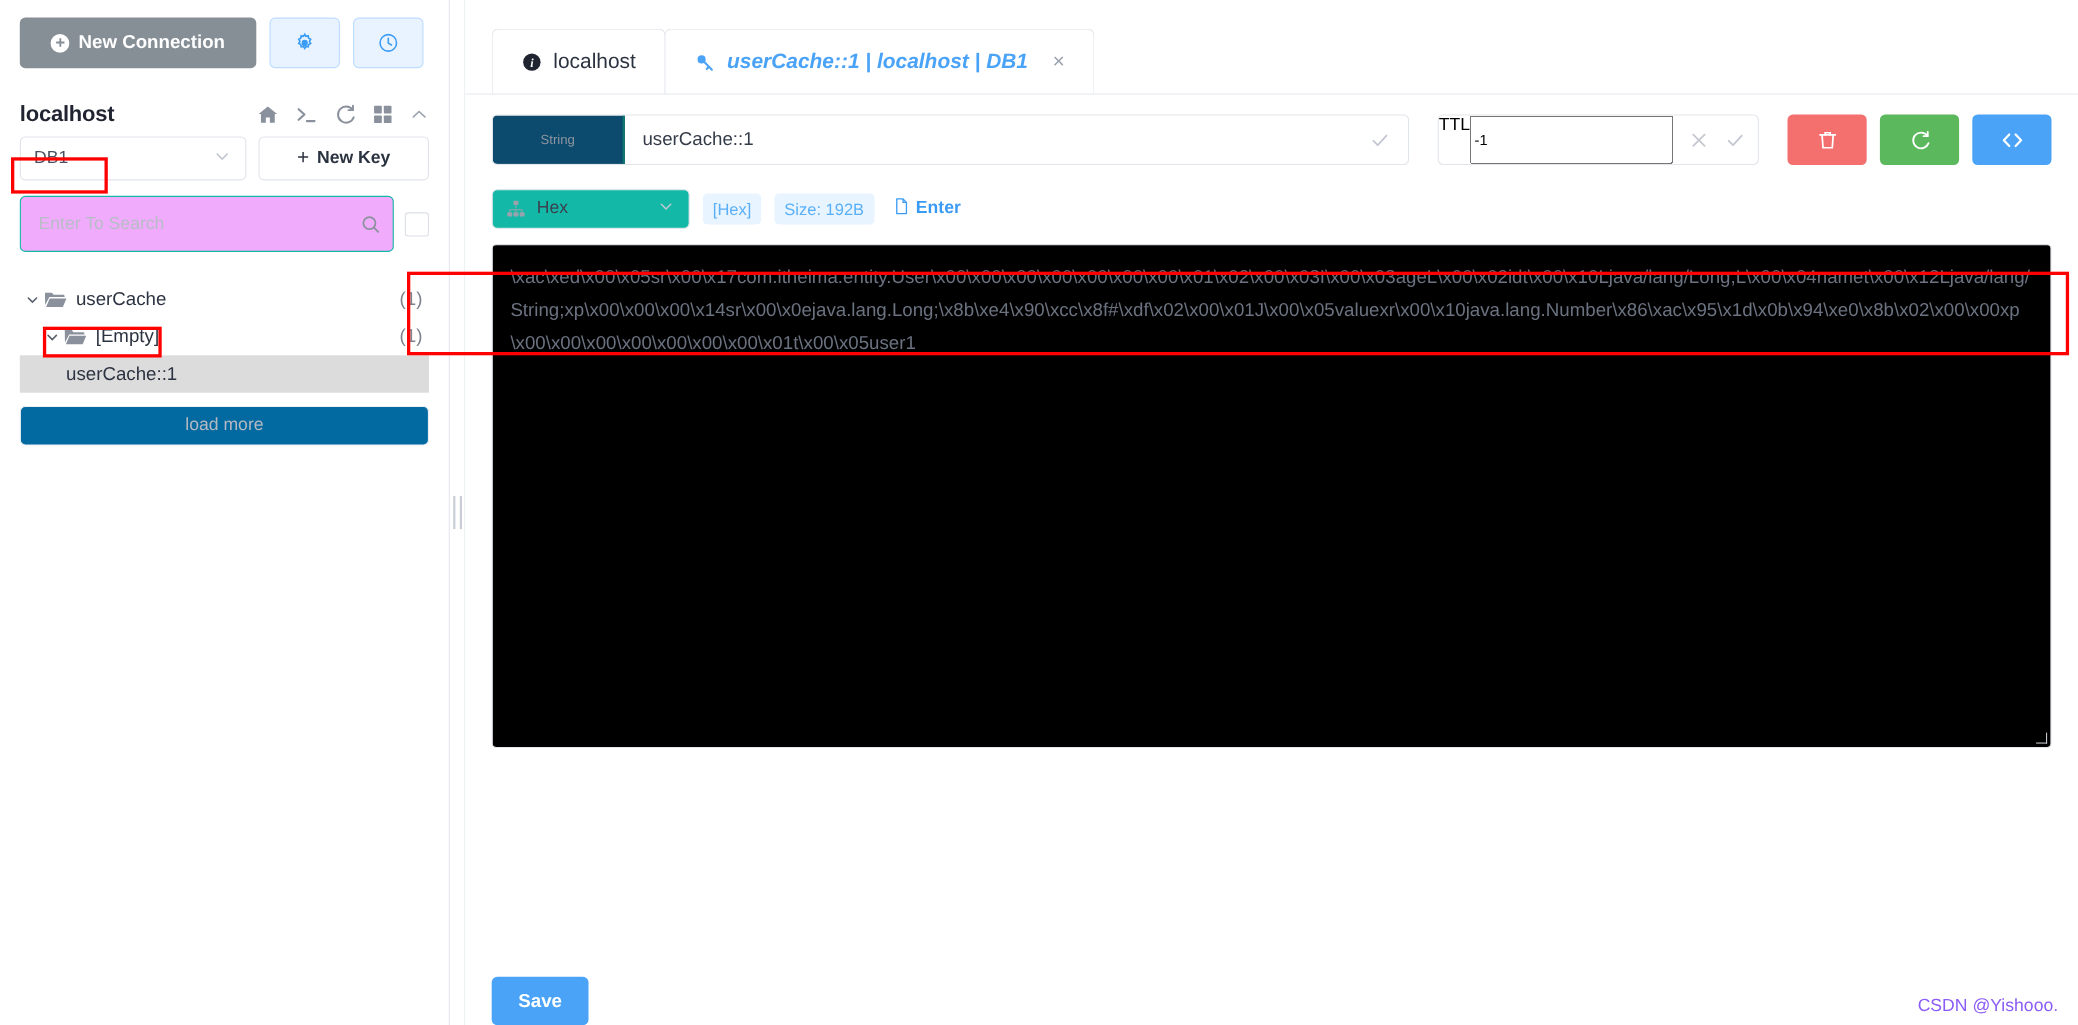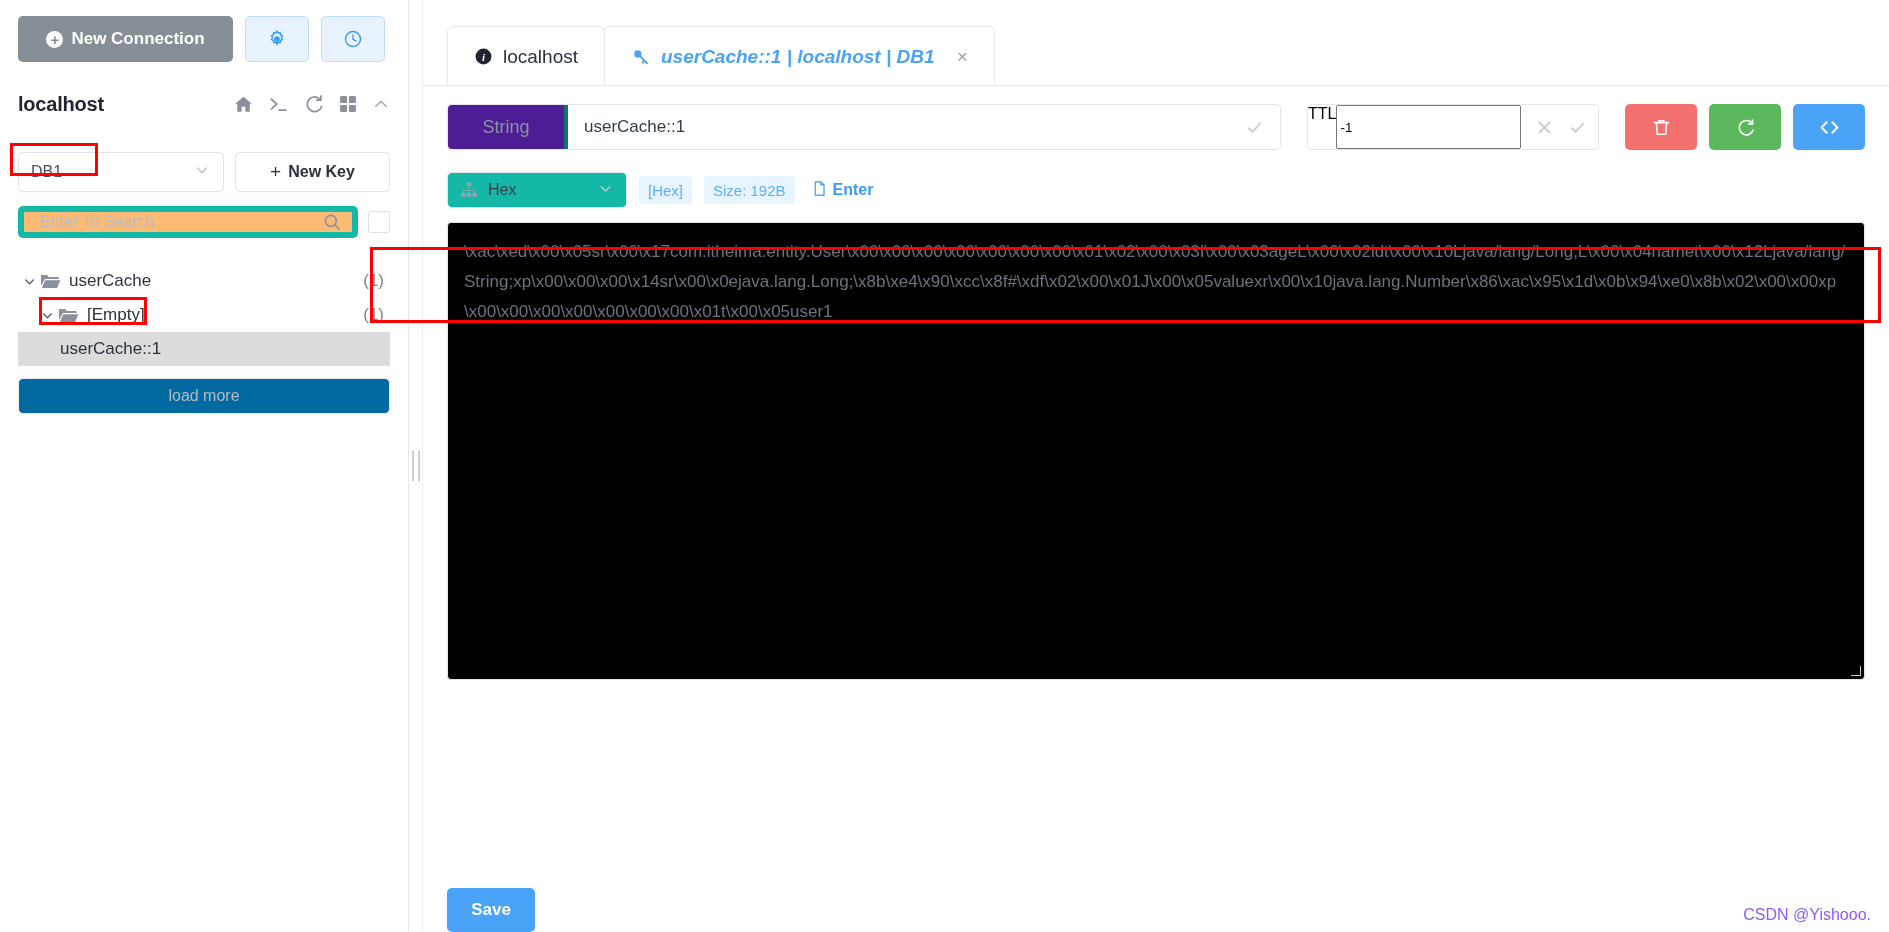--- a/index.html
+++ b/index.html
@@ -47,21 +47,21 @@
   .icon-btn-lt svg { display: block; }
 
   .sb-host-row {
     display: flex; align-items: center; justify-content: space-between;
     margin-top: 26px; height: 32px;
   }
   .sb-host-name { font-size: 20px; font-weight: bold; color: #1f2430; letter-spacing: -0.2px; }
   .sb-host-icons { display: flex; align-items: center; gap: 14px; color: #9aa2ad; }
   .sb-host-icons .hi { cursor: pointer; display: flex; align-items: center; }
 
-  .sb-db-row { display: flex; gap: 11px; margin-top: 32px; }
+  .sb-db-row { display: flex; gap: 11px; margin-top: 4px; }
   .db-select {
     position: relative; flex: 1 1 0;
     height: 40px; border: 1px solid #e0e3e9; border-radius: 5px;
     display: flex; align-items: center; padding: 0 12px;
     background: #fff; cursor: pointer;
   }
   .db-select .val { font-size: 16px; color: #4a5160; }
   .db-select .chev { margin-left: auto; color: #c2c7d0; }
   .hl-box { position: absolute; border: 3px solid #ff0000; pointer-events: none; box-sizing: border-box; }
   #hl-db { left: 10px; top: 143px; width: 88px; height: 33px; }
@@ -72,22 +72,22 @@
     flex: 0 0 155px; height: 40px;
     border: 1px solid #e0e3e9; border-radius: 5px; background: #fff;
     font-size: 16px; font-weight: bold; color: #2b3240;
     display: flex; align-items: center; justify-content: center; gap: 7px;
     cursor: pointer; font-family: "Liberation Sans", sans-serif;
   }
   .new-key-btn .pl { font-weight: normal; font-size: 19px; }
 
   .sb-search-row { display: flex; align-items: center; margin-top: 14px; }
   .search-wrap {
-    flex: 1; height: 32px; border: 6px solid #14b8a6; border-radius: 5px;
-    display: flex; align-items: center; padding: 0 10px 0 14px; background: #fdba74;
+    flex: 1; height: 51px; border: 1px solid #14b8a6; border-radius: 5px;
+    display: flex; align-items: center; padding: 0 10px 0 14px; background: #f0abfc;
   }
   .search-wrap input {
     flex: 1; border: none; outline: none; font-size: 16px; color: #3a4150;
     background: transparent; font-family: "Liberation Sans", sans-serif;
   }
   .search-wrap input::placeholder { color: #b7bdc7; }
   .search-wrap .sicon { color: #8b929c; display: flex; }
   .search-chk {
     width: 22px; height: 22px; border: 1px solid #dcdfe6; border-radius: 3px;
     margin-left: 10px; background: #fff; cursor: pointer;
@@ -142,23 +142,23 @@
   .tab .tclose { margin-left: 12px; color: #9aa2ad; font-size: 19px; font-weight: normal; }
   .tab .info-ic { display: flex; }
   .tabs-underline { height: 1px; background: #e6e9ee; margin-top: -1px; }
 
   .key-bar { display: flex; align-items: center; gap: 0; padding: 18px 24px 0 24px; }
   .keyfield {
     flex: 1 1 auto; display: flex; height: 46px;
     border: 1px solid #e2e5ea; border-radius: 5px; overflow: hidden; background: #fff;
   }
   .keyfield .kf-label {
-    width: 120px; background: #4c1d95; color: #8d949f; font-size: 18px;
+    width: 120px; background: #0c4a6e; color: #8d949f; font-size: 12px;
     display: flex; align-items: center; justify-content: center;
-    border-right: 4px solid #0f766e;
+    border-right: 2px solid #0f766e;
   }
   .keyfield .kf-input {
     flex: 1; border: none; outline: none; padding: 0 16px; font-size: 17px; color: #343b48;
     font-family: "Liberation Sans", sans-serif; background: transparent;
   }
   .keyfield .kf-check { display: flex; align-items: center; padding: 0 16px; color: #c2c7d0; cursor: pointer; }
 
   .ttlfield {
     flex: 0 0 292px; display: flex; height: 46px; margin-left: 26px;
     border: 1px solid #e2e5ea; border-radius: 5px; overflow: hidden; background: #fff;

